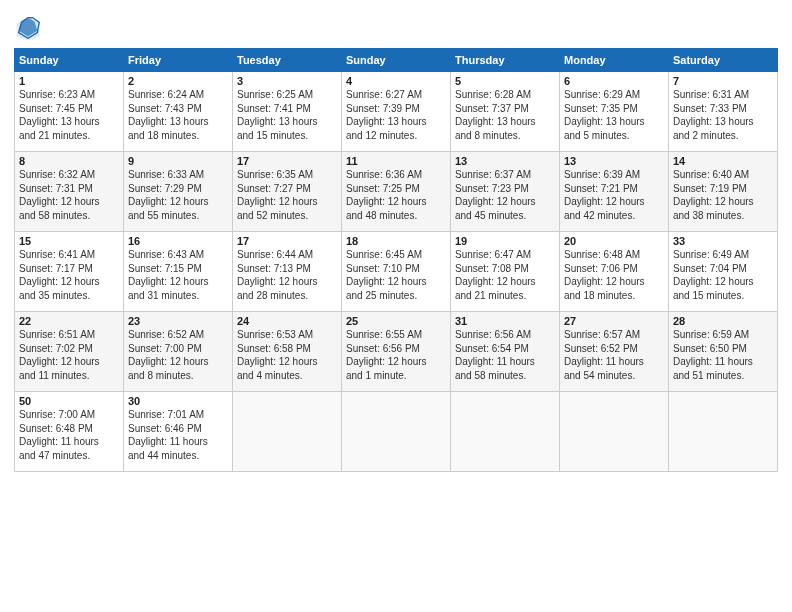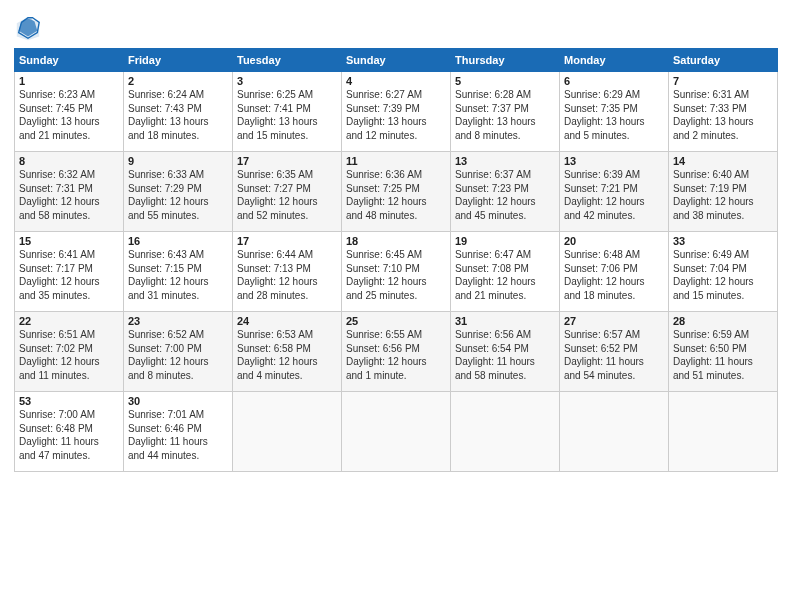--- a/index.html
+++ b/index.html
@@ -251,21 +251,21 @@
             <span class="day-num">27</span>
             <div class="day-detail">Sunrise: 6:57 AM<br>Sunset: 6:52 PM<br>Daylight: 11 hours<br>and 54 minutes.</div>
           </td>
           <td>
             <span class="day-num">28</span>
             <div class="day-detail">Sunrise: 6:59 AM<br>Sunset: 6:50 PM<br>Daylight: 11 hours<br>and 51 minutes.</div>
           </td>
         </tr>
         <tr>
           <td>
-            <span class="day-num">53</span>
+            <span class="day-num">50</span>
             <div class="day-detail">Sunrise: 7:00 AM<br>Sunset: 6:48 PM<br>Daylight: 11 hours<br>and 47 minutes.</div>
           </td>
           <td>
             <span class="day-num">30</span>
             <div class="day-detail">Sunrise: 7:01 AM<br>Sunset: 6:46 PM<br>Daylight: 11 hours<br>and 44 minutes.</div>
           </td>
           <td class="empty"></td>
           <td class="empty"></td>
           <td class="empty"></td>
           <td class="empty"></td>

